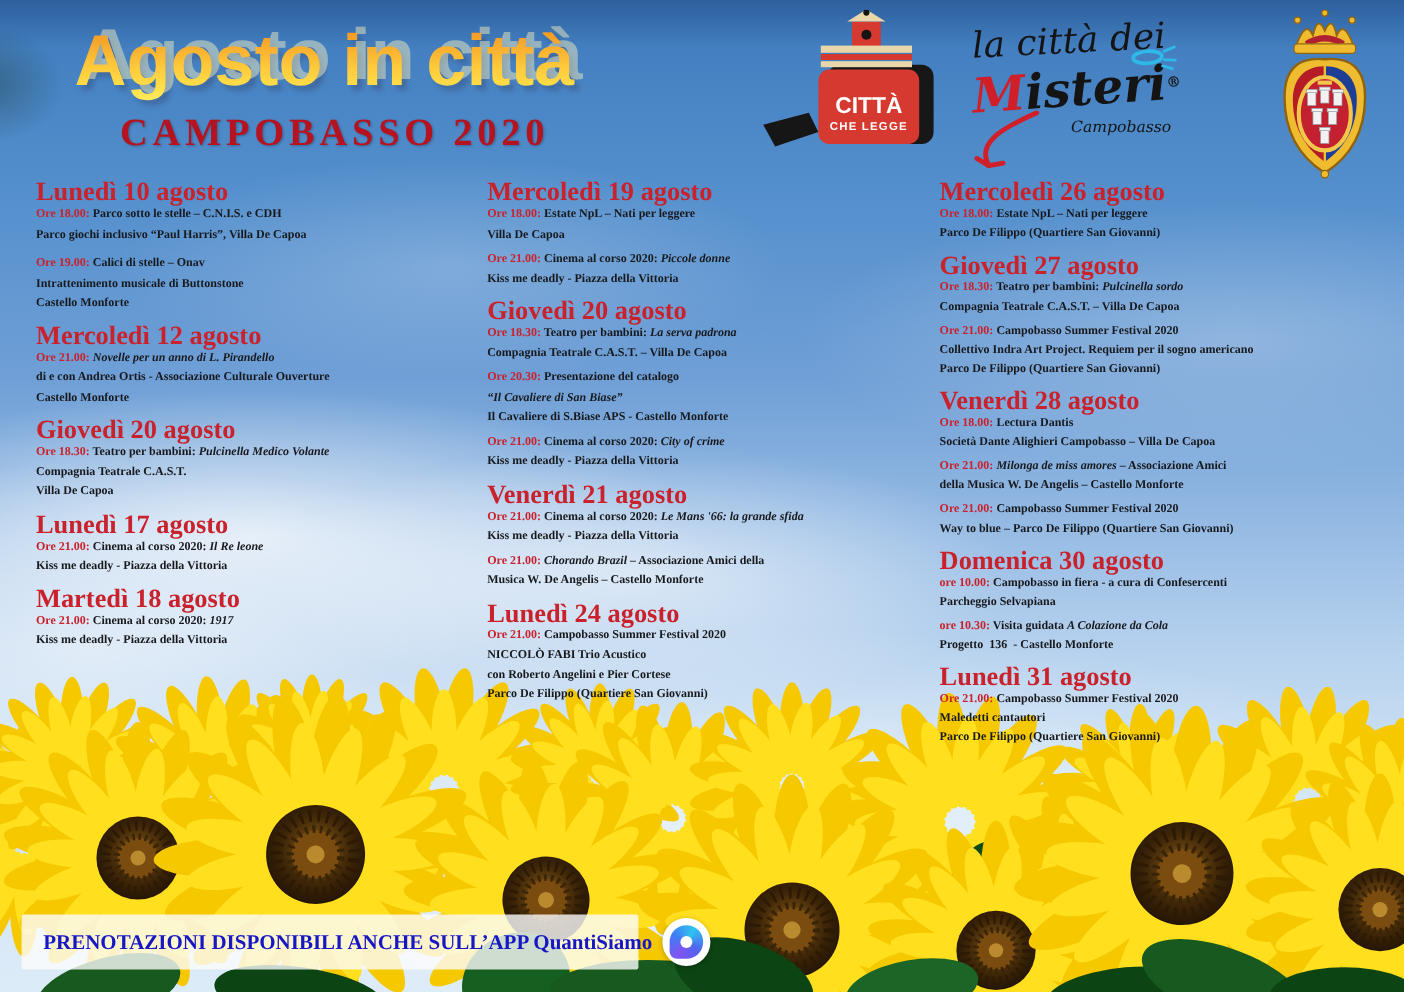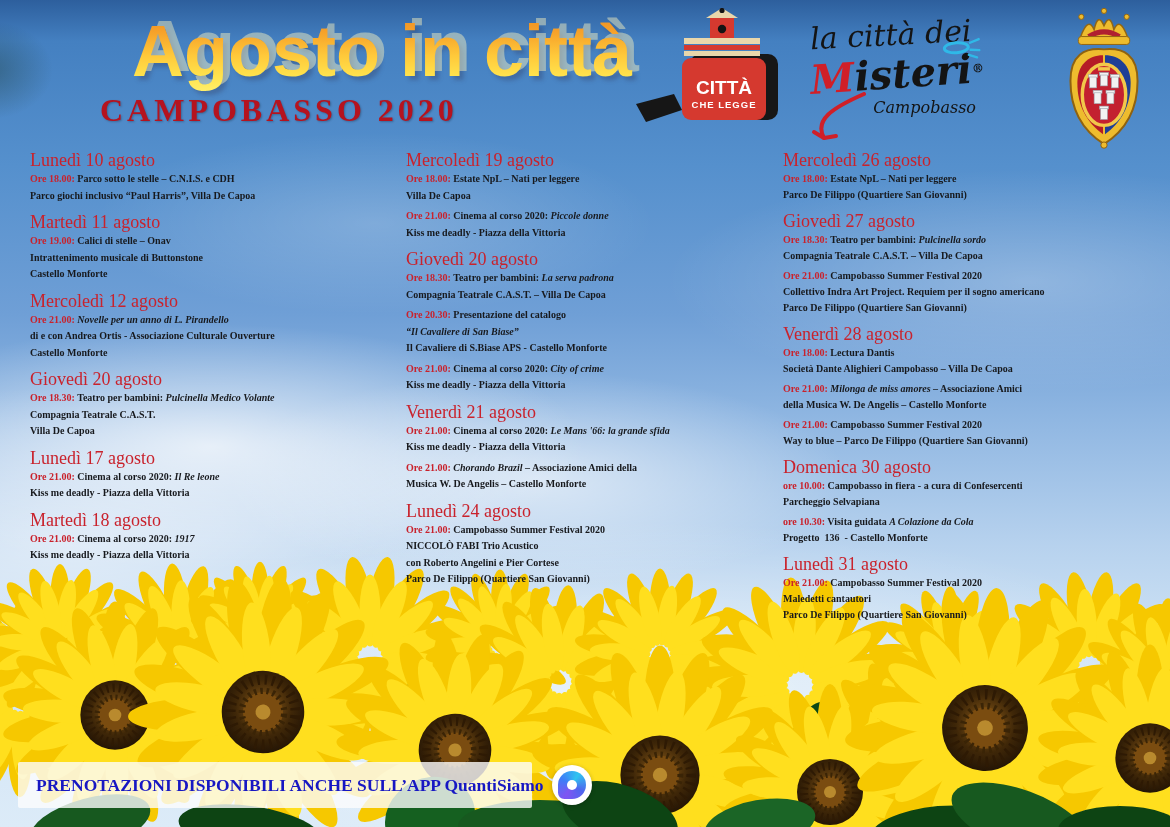--- a/index.html
+++ b/index.html
@@ -13,47 +13,47 @@
       radial-gradient(ellipse 430px 150px at 46% 58%, rgba(255,255,255,.60), transparent 72%),
       radial-gradient(ellipse 620px 210px at 6% 66%,  rgba(255,255,255,.55), transparent 75%),
       radial-gradient(ellipse 520px 160px at 88% 34%, rgba(255,255,255,.26), transparent 70%),
       radial-gradient(ellipse 760px 230px at 55% 84%, rgba(255,255,255,.50), transparent 75%),
       radial-gradient(ellipse 400px 130px at 32% 27%, rgba(255,255,255,.20), transparent 70%),
       linear-gradient(180deg,#2d5f9d 0%,#4480c1 5%,#5590cd 20%,#6f9fd6 38%,
                       #93b9e3 52%,#b7d2ee 66%,#cfe3f5 78%,#dcebf8 100%);}
   
   .title-wrap{position:absolute;left:62px;top:4px;width:640px;height:102px;z-index:4;}
   .title-layer{position:absolute;left:0;top:0;width:100%;
-    font-family:"Liberation Sans",sans-serif;font-weight:bold;font-size:72px;
-    line-height:94px;letter-spacing:0;white-space:nowrap;text-align:center;}
+    font-family:"Liberation Sans",sans-serif;font-weight:bold;font-size:60px;
+    line-height:94px;letter-spacing:0;white-space:nowrap;}
   .t-shadow{color:rgba(45,45,80,.30);transform:translate(4px,4px);filter:blur(2px);}
   .t-ghost{color:rgba(255,246,190,.45);transform:translate(7px,-5px);}
   .t-main{background:linear-gradient(180deg,#ec8a20 8%,#f6a22a 30%,#ffc93a 55%,#ffe44e 78%,#fff became 95%);
     background:linear-gradient(180deg,#ec8a20 8%,#f6a22a 30%,#ffc93a 55%,#ffe44e 78%,#fff06e 95%);
     -webkit-background-clip:text;background-clip:text;color:transparent;}
   .subtitle{position:absolute;left:100px;top:92px;width:470px;z-index:4;text-align:left;
     font-weight:bold;font-size:32px;letter-spacing:4px;color:#b5131f;
     text-shadow:1px 1px 2px rgba(0,0,0,.25);}
   
   .logo-ccl{position:absolute;left:634px;top:8px;z-index:4;}
   .logo-misteri{position:absolute;left:810px;top:18px;width:200px;z-index:4;
     font-family:"DejaVu Serif",serif;font-style:italic;color:#141414;}
   .mi-line1{font-size:30px;line-height:32px;transform:rotate(-3deg);white-space:nowrap;}
   .mi-line2{font-size:40px;line-height:42px;font-weight:bold;transform:rotate(-4deg);
     position:relative;margin-top:2px;white-space:nowrap;}
   .mi-m{color:#d01f28;}
   .mi-reg{font-size:12px;vertical-align:10px;}
   .mi-halo{position:absolute;right:28px;top:-10px;}
-  .mi-city{font-size:16px;text-align:right;margin-top:4px;padding-right:34px;}
+  .mi-city{font-size:13px;text-align:right;margin-top:4px;padding-right:34px;}
   .mi-tail{position:absolute;left:806px;top:92px;z-index:4;}
   .stemma{position:absolute;left:1060px;top:4px;z-index:4;}
   
   .col{position:absolute;top:150px;width:375px;z-index:3;}
   .col1{left:30px;} .col2{left:406px;} .col3{left:783px;width:387px;}
-  .day-header{font-size:18px;line-height:20px;font-weight:normal;color:#c9222c;margin-bottom:1px;}
+  .day-header{font-size:22px;line-height:20px;font-weight:bold;color:#c9222c;margin-bottom:1px;}
   .line{font-size:10px;line-height:16.5px;font-weight:bold;color:#17191d;white-space:pre;}
   .col3 .line{line-height:16px;}
   .seg-time{color:#c9222c;}
   .seg-italic{font-style:italic;text-align:center;}
   .event{margin-bottom:4px;}
   .event:last-child{margin-bottom:0;}
   .day-block{margin-bottom:8px;}
   
   #flower-field{position:absolute;left:0;bottom:0;z-index:2;}
   
@@ -911,21 +911,20 @@
 
   <div class="col col1">
       <div class="day-block">
         <div class="day-header">Lunedì 10 agosto</div>
         <div class="event">
           <div class="line"><span class="seg-time">Ore 18.00:</span><span class="seg-text"> Parco sotto le stelle – C.N.I.S. e CDH</span></div>
           <div class="line"><span class="seg-text">Parco giochi inclusivo “Paul Harris”, Villa De Capoa</span></div>
         </div>
       </div>
       <div class="day-block">
-        <div class="day-header">Martedì 11 agosto</div>
         <div class="event">
           <div class="line"><span class="seg-time">Ore 19.00:</span><span class="seg-text"> Calici di stelle – Onav</span></div>
           <div class="line"><span class="seg-text">Intrattenimento musicale di Buttonstone</span></div>
           <div class="line"><span class="seg-text">Castello Monforte</span></div>
         </div>
       </div>
       <div class="day-block">
         <div class="day-header">Mercoledì 12 agosto</div>
         <div class="event">
           <div class="line"><span class="seg-time">Ore 21.00:</span><span class="seg-italic"> Novelle per un anno di L. Pirandello</span></div>

